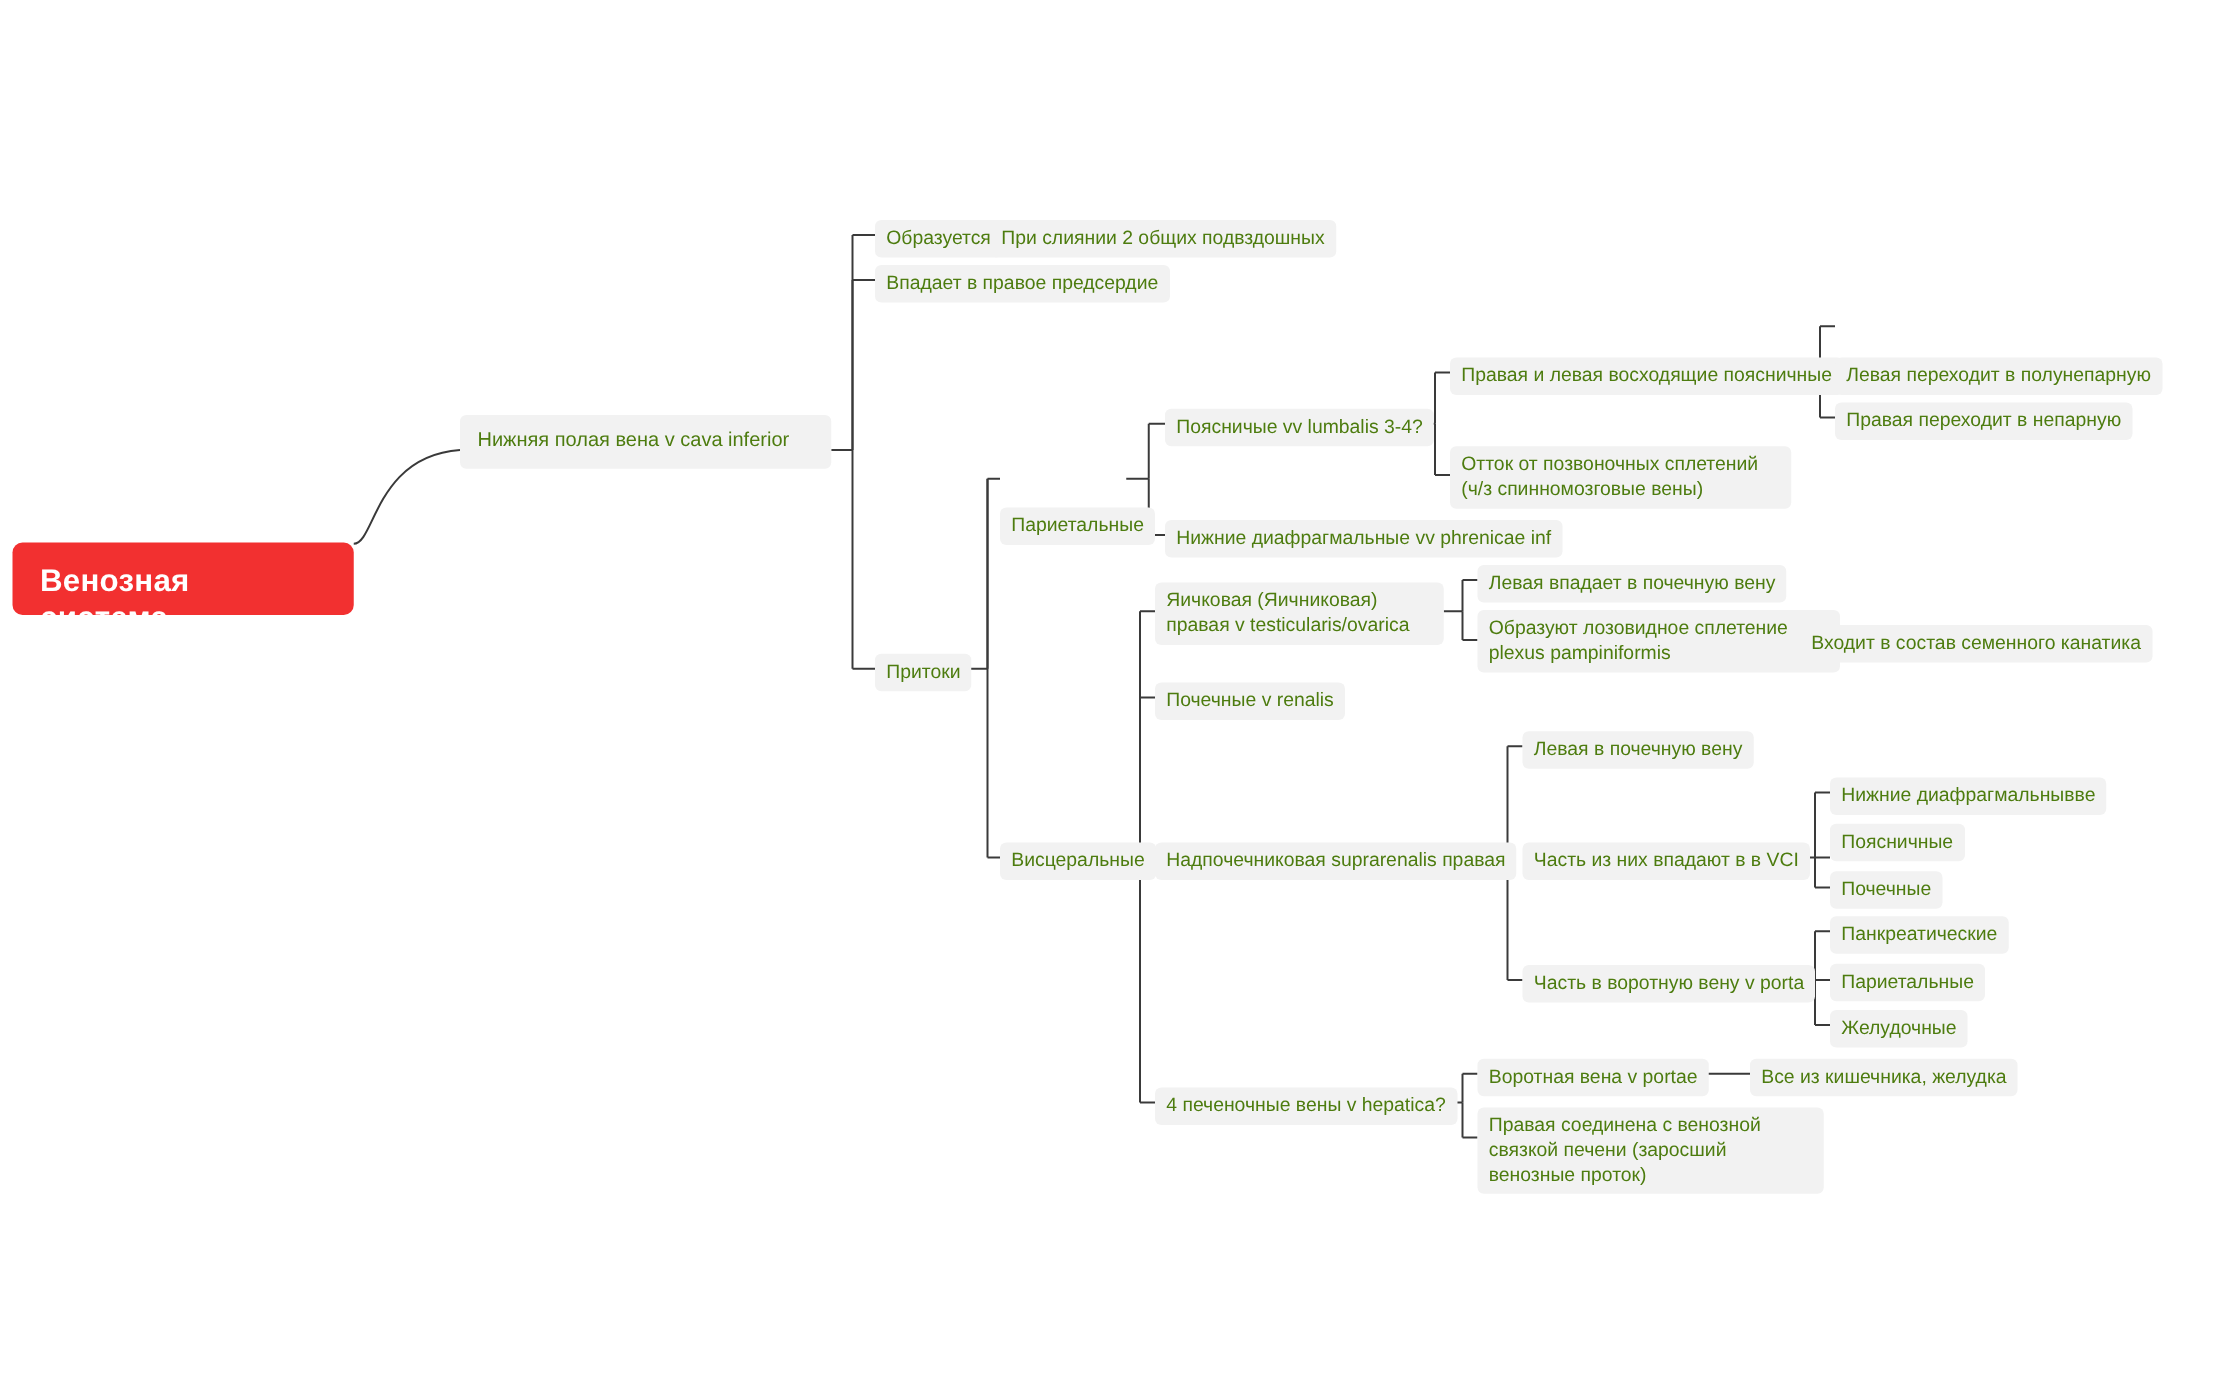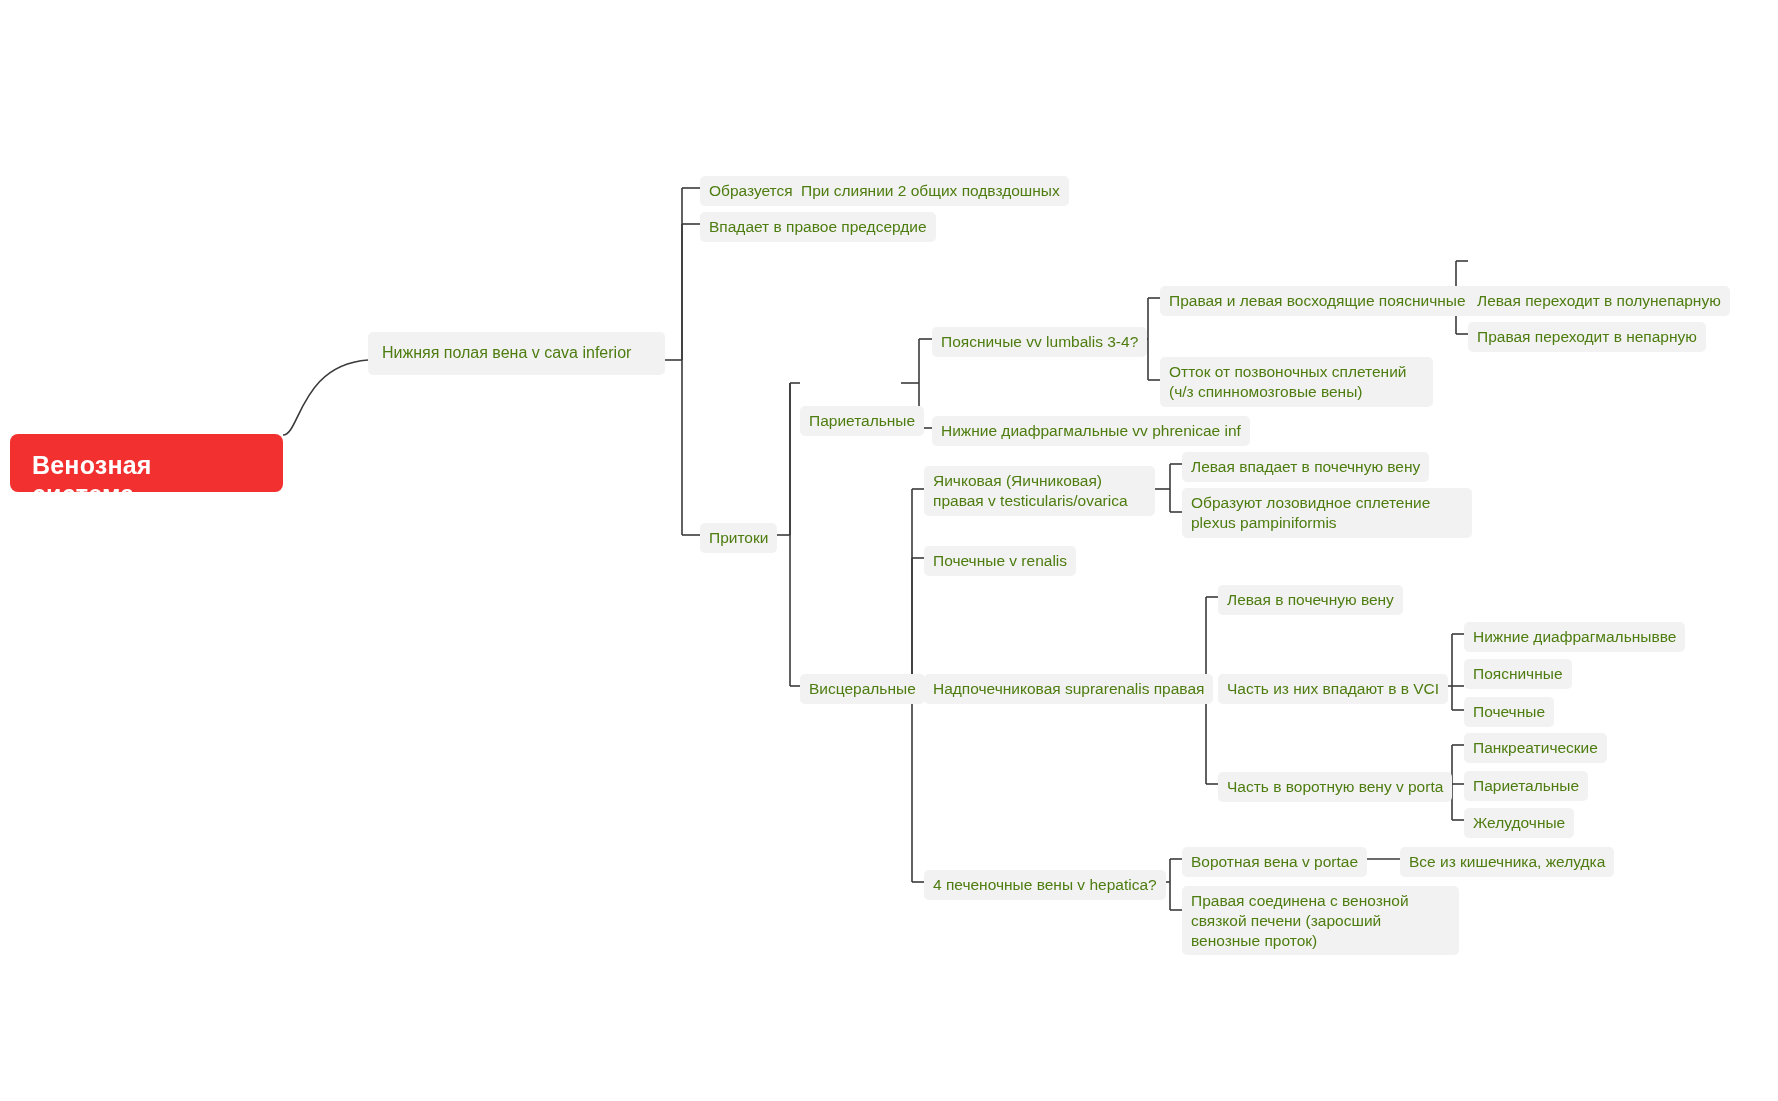--- a/index.html
+++ b/index.html
@@ -173,20 +173,21 @@
   <div class="node" style="left:932px; top:416px;">Нижние диафрагмальные vv phrenicae inf</div>
 
   <div class="node" style="left:800px; top:674px;">Висцеральные</div>
 
   <div class="node" style="left:924px; top:466px; width:231px;">Яичковая (Яичниковая) правая v testicularis/ovarica</div>
 
   <div class="node" style="left:1182px; top:452px;">Левая впадает в почечную вену</div>
 
   <div class="node" style="left:1182px; top:488px; width:290px;">Образуют лозовидное сплетение plexus pampiniformis</div>
 
+  <div class="node" style="left:1440px; top:500px;">Входит в состав семенного канатика</div>
 
   <div class="node" style="left:924px; top:546px;">Почечные v renalis</div>
 
   <div class="node" style="left:924px; top:674px;">Надпочечниковая suprarenalis правая</div>
 
   <div class="node" style="left:1218px; top:585px;">Левая в почечную вену</div>
 
   <div class="node" style="left:1218px; top:674px;">Часть из них впадают в в VCI</div>
 
   <div class="node" style="left:1464px; top:622px;">Нижние диафрагмальнывве</div>

